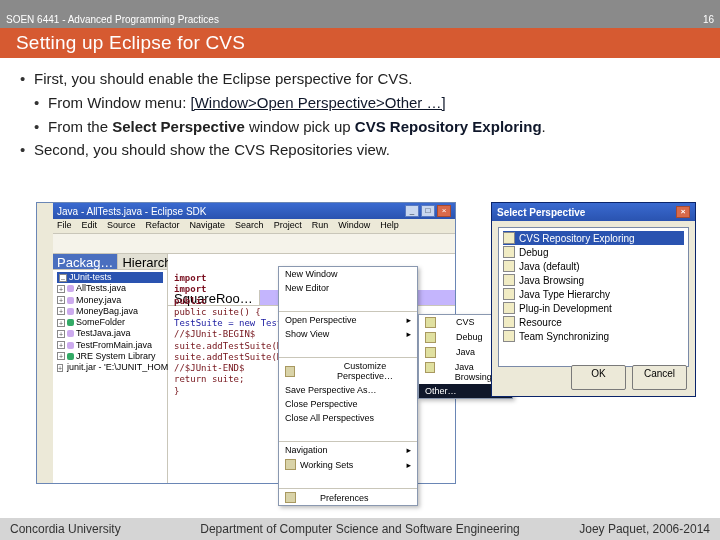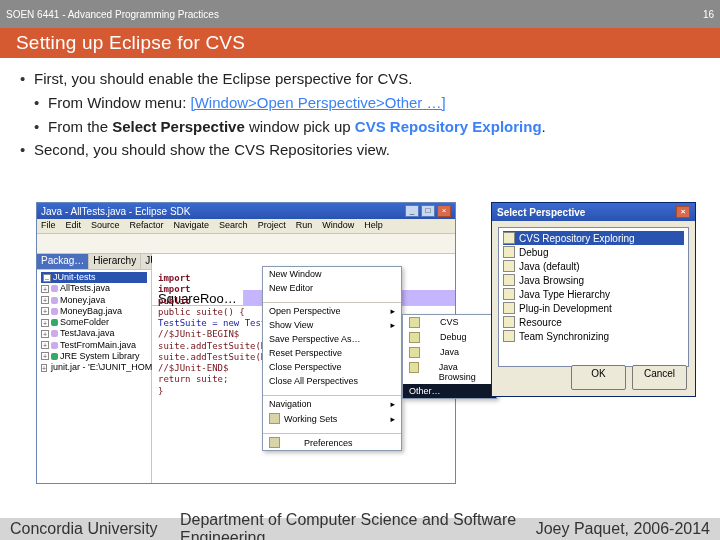--- a/index.html
+++ b/index.html
@@ -1,84 +1,84 @@
 <!DOCTYPE html>
 <html><head>
 <meta charset="utf-8">
 <style>
   * { margin: 0; padding: 0; box-sizing: border-box; }
   body { width: 720px; height: 540px; font-family: "Segoe UI", Arial, sans-serif; background: #fff; position: relative; overflow: hidden; }
 
-  .topbar { height: 16px; background: #8a8a8a; color: #fff; font-size: 10px; display: flex; align-items: center; padding: 14px 6px; }
+  .topbar { height: 16px; background: #8a8a8a; color: #fff; font-size: 10px; display: flex; align-items: flex-start; padding: 14px 6px; }
   .topbar .right { margin-left: auto; }
 
   .titlebar { height: 30px; background: #d65a31; color: #fff; font-size: 19px; font-weight: 300; display: flex; align-items: center; padding: 0 16px; letter-spacing: .2px; }
 
   .content { padding: 10px 20px 0 20px; font-size: 15px; color: #222; line-height: 1.45; }
   .content ul { list-style: none; }
   .content li.b1 { position: relative; padding-left: 14px; margin-bottom: 2px; }
   .content li.b1::before { content: "•"; position: absolute; left: 0; top: 0; color: #333; }
   .content li.b2 { position: relative; padding-left: 28px; margin-bottom: 2px; font-size: 15px; }
   .content li.b2::before { content: "•"; position: absolute; left: 14px; top: 0; color: #333; }
-  .green-link { color: #3b82f6; text-decoration: underline; }
+  .green-link { color: #0f172a; text-decoration: underline; }
   .bold { font-weight: 700; }
 
   .shots { position: absolute; left: 36px; top: 202px; width: 660px; height: 285px; }
 
   
-  .eclipse { position: absolute; left: 0; top: 0; width: 420px; height: 282px; border: 1px solid #6a86b5; font-size: 9px; background:#ece9d8; }
+  .eclipse { position: absolute; left: 0; top: 0; width: 420px; height: 282px; border: 1px solid #6a86b5; font-size: 9px; background:#ece9d8;padding-left:16px; }
   .etitle { height: 16px; background: linear-gradient(#3a6ad0,#2a53b0); color:#fff; padding:1px 4px; font-size:10px; display:flex; align-items:center; }
   .etitle .winicons { margin-left:auto; display:flex; gap:2px; }
   .winbtn { width:14px; height:12px; background:#c9d7ef; border:1px solid #5a7ac0; font-size:8px; line-height:10px; text-align:center; color:#123; }
   .xbtn { background:#d96a4a; color:#fff; border-color:#a84a30; }
   .emenubar { height:15px; background:#ece9d8; border-bottom:1px solid #c9c6b9; padding:1px 4px; display:flex; gap:10px; color:#000; font-size:9px; }
   .etoolbar { height:20px; background:#f5f3ea; border-bottom:1px solid #c9c6b9; }
 
   .ebody { display:flex; height: calc(100% - 51px); }
   .eside { width:115px; background:#fff; border-right:1px solid #c9c6b9; }
-  .etabs { height:16px; background:#e2e0d4; border-bottom:1px solid #c9c6b9; display:flex; font-size:10px; }
+  .etabs { height:16px; background:#e2e0d4; border-bottom:1px solid #c9c6b9; display:flex; font-size:13px; }
   .etab { padding:1px 4px; border-right:1px solid #c9c6b9; }
   .etab.active { background:#4a6fbf; color:#fff; }
   .etree { padding:2px 4px; font-size:9px; color:#000; line-height:1.25; }
   .etree .row { white-space:nowrap; display:flex; align-items:center; gap:2px; }
   .etree .sq { display:inline-block; width:8px; height:8px; border:1px solid #888; font-size:7px; line-height:7px; text-align:center; color:#555; }
   .etree .dot { display:inline-block; width:7px; height:7px; background:#3a6; border-radius:2px; }
   .etree .file { background:#cae; }
 
   .emain { flex:1; position:relative; background:#fff; }
   .emaintabs { height:16px; background:#c4b5fd; border-bottom:1px solid #c9c6b9; display:flex; font-size:13px;margin-top:36px;}
   .emaintab { padding:1px 6px; background:#fff; border-right:1px solid #c9c6b9; }
   .code { position:absolute; left:0; top:16px; right:0; bottom:0; padding:3px 6px; font-family:Consolas,monospace; font-size:9px; color:#75131a; line-height:1.25; }
   .code .kw { color:#7a1020; font-weight:bold; }
   .code .str { color:#1a1aa0; }
 
   
   .dropdown { position:absolute; left:110px; top:12px; width:140px; background:#fff; border:1px solid #8a98b0; font-size:9px; box-shadow:2px 2px 4px rgba(0,0,0,.25); }
   .dropdown .row { padding:2px 6px; color:#000; display:flex; align-items:center; gap:4px;text-align:center; }
-  .dropdown .row.sep { border-top:1px solid #c9c6b9; margin-top:7px; padding-top:3px;gap:24px; }
+  .dropdown .row.sep { border-top:1px solid #c9c6b9; margin-top:16px; padding-top:3px;gap:24px; }
   .dropdown .ico { width:11px; height:11px; display:inline-block; background:#d9d3a8; border:1px solid #a89860; }
 
   
   .submenu { position:absolute; left:250px; top:60px; width:95px; background:#fff; border:1px solid #8a98b0; font-size:9px; box-shadow:2px 2px 4px rgba(0,0,0,.25); }
   .submenu .row { padding:2px 6px; display:flex; align-items:flex-start; gap:20px; }
   .submenu .row.hl { background:#0f172a; color:#fff; }
   .subico { width:11px; height:11px; background:#e0e0a0; border:1px solid #a89860; display:inline-block; }
 
   
   .dlg { position:absolute; right:0; top:0; width:205px; height:195px; border:1px solid #0a246a; background:#ece9d8; font-size:10px; }
   .dlgtitle { height:18px; background:linear-gradient(#3a6ad0,#2a53b0); color:#fff; padding:2px 5px; display:flex; align-items:center; font-weight:bold; font-size:10px; }
   .dlgtitle .xbtn { margin-left:auto; }
   .dlglist { margin:6px; height:140px; background:#fff; border:1px solid #7a8aa8; padding:3px 4px; overflow:hidden; }
   .dlglist .li { display:flex; align-items:center; gap:4px; font-size:10px; padding:1px 0; }
   .dlglist .li.sel { background:#2a53b0; color:#fff; }
   .pico { width:12px; height:12px; display:inline-block; border:1px solid #888; background:#f1ecc4; }
   .dlgbtns { position:absolute; bottom:6px; right:8px; display:flex; gap:6px; }
   .btn { width:55px; height:25px; border:1px solid #7a7a7a; background:#ece9d8; font-size:10px; text-align:center; line-height:16px; border-radius:2px; }
 
-  .footer { position:absolute; left:0; bottom:0; width:100%; height:22px; background:#d5d5d5; color:#333; font-size:16px; display:flex; align-items:center; padding:0 10px; }
+  .footer { position:absolute; left:0; bottom:0; width:100%; height:22px; background:#d5d5d5; color:#333; font-size:12px; display:flex; align-items:center; padding:0 10px; }
   .footer .mid { position:absolute; left:50%; transform:translateX(-50%); }
   .footer .rt { margin-left:auto; }
 </style>
 </head>
 <body>
 
 <div class="topbar">
   <span>SOEN 6441 - Advanced Programming Practices</span>
   <span class="right">16</span>
 </div>
@@ -206,25 +206,26 @@
               <span>New Editor</span>
             </div>
           <div class="row sep">
               <span>Open Perspective</span>
               <span style="margin-left:auto">▸</span>
             </div>
           <div class="row">
               <span>Show View</span>
               <span style="margin-left:auto">▸</span>
             </div>
+          <div class="row sep">
+              <span class="ico"></span>
+              <span>Customize Perspective…</span>
+            </div>
           <div class="row">
               <span>Save Perspective As…</span>
-            </div>
-          <div class="row">
-              <span>Reset Perspective</span>
             </div>
           <div class="row">
               <span>Close Perspective</span>
             </div>
           <div class="row">
               <span>Close All Perspectives</span>
             </div>
           <div class="row sep">
               <span>Navigation</span>
               <span style="margin-left:auto">▸</span>

